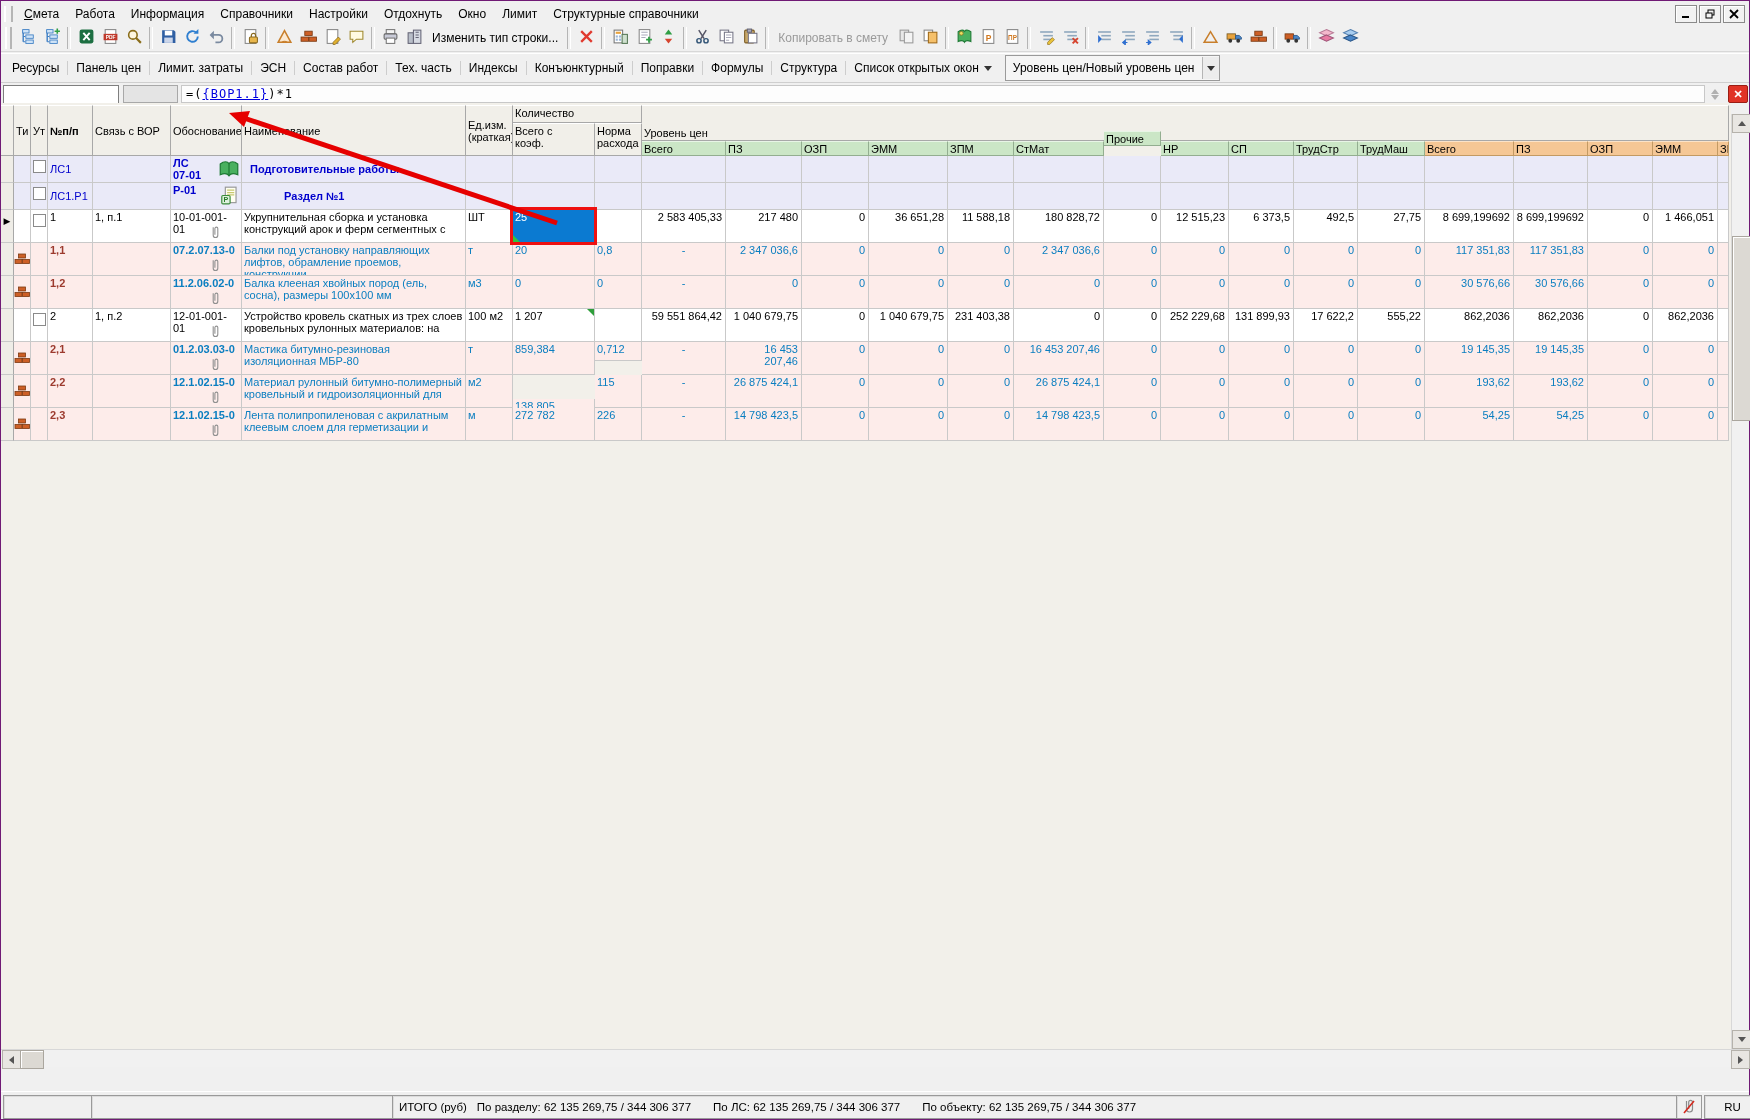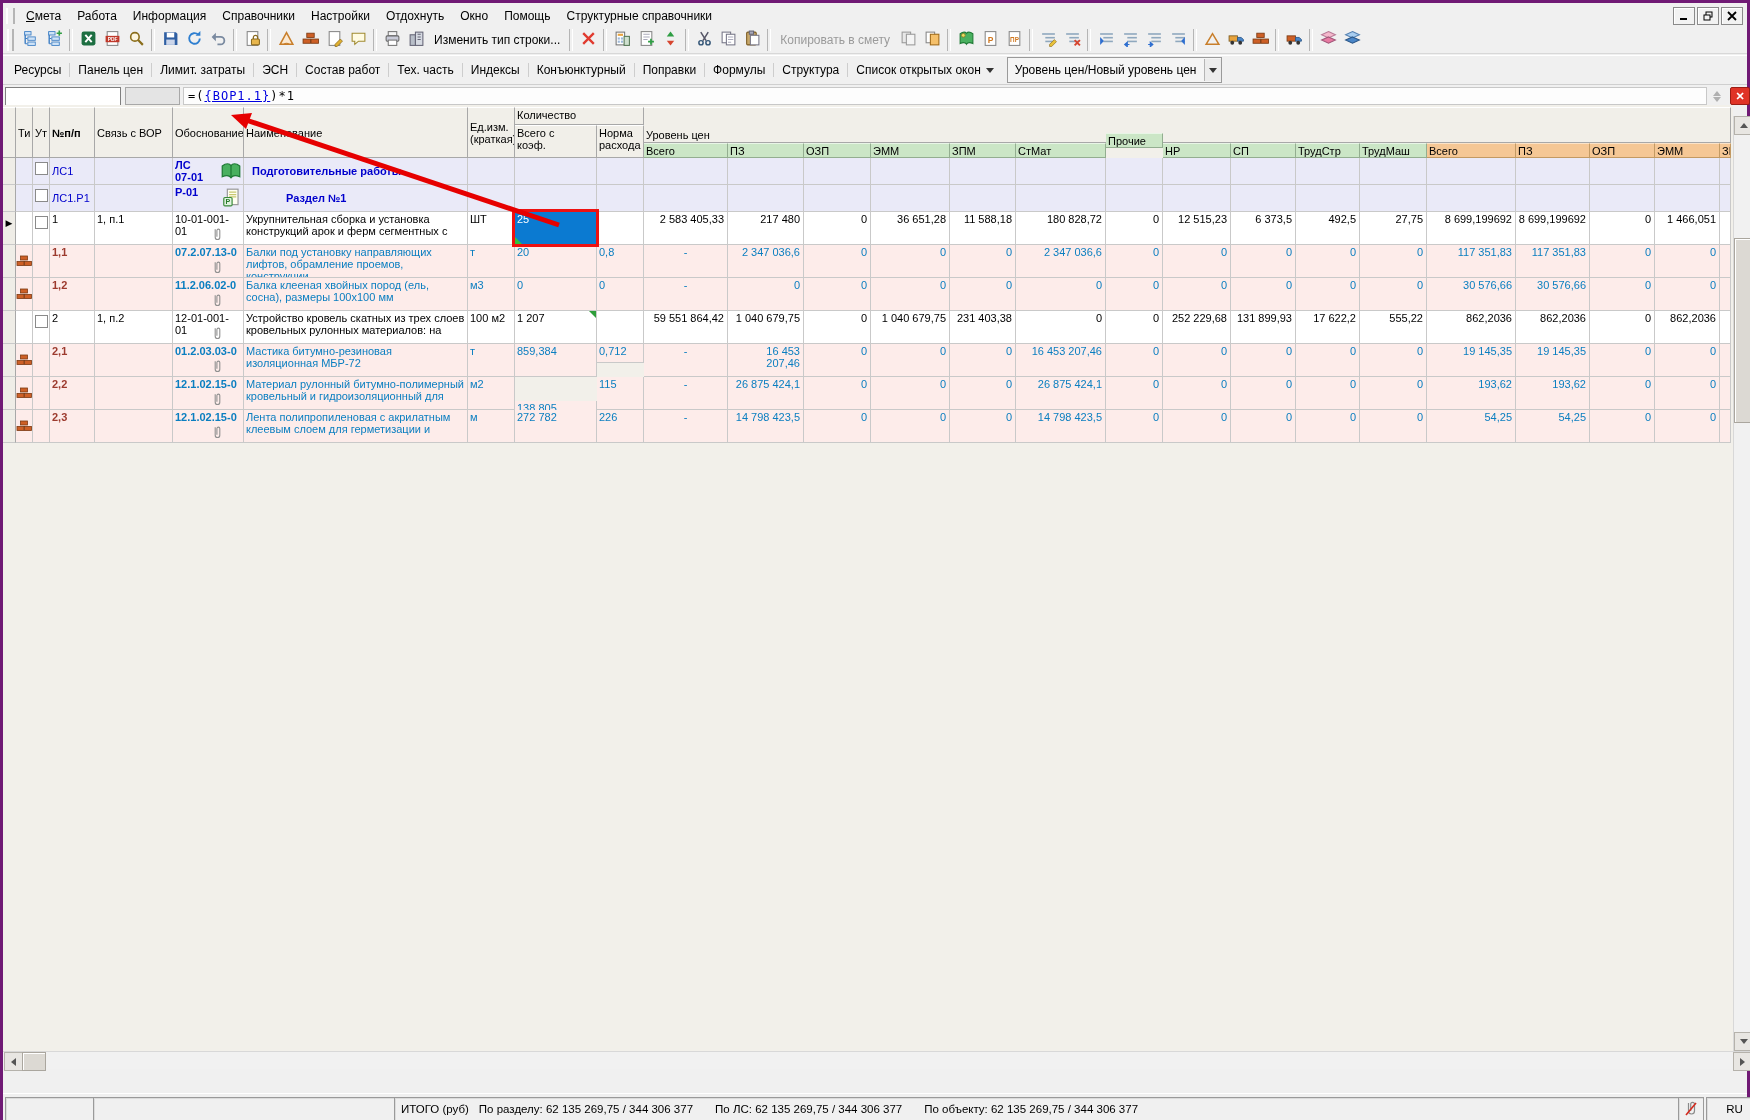--- a/index.html
+++ b/index.html
@@ -1,18 +1,18 @@
 <!DOCTYPE html>
 <html><head>
 <meta charset="utf-8">
 <style>
   html,body{margin:0;padding:0;}
   body{width:1750px;height:1120px;position:relative;font-family:"Liberation Sans",sans-serif;
        background:#f0f0f0;overflow:hidden;font-size:12px;color:#000;}
-  #app{position:absolute;inset:0;border:3px solid #701a75;box-sizing:border-box;background:#f0f0f0;}
+  #app{position:absolute;inset:0;border:1px solid #701a75;box-sizing:border-box;background:#f0f0f0;}
   .abs{position:absolute;box-sizing:border-box;}
 
   
   #menubar{left:0;top:2px;width:100%;height:21px;display:flex;align-items:center;background:#f0f0f0;}
   .grip{width:5px;height:16px;border-left:2px solid #fff;border-right:2px solid #b5b5b5;margin:0 3px;}
   .menu-item{padding:2px 8px;cursor:default;}
   .menu-item:first-of-type span{text-decoration:underline;}
   #winbtns{margin-left:auto;margin-right:4px;display:flex;gap:2px;}
   .winbtn{width:20px;height:16px;background:#f2f2f2;border:1px solid #8a8a8a;box-shadow:inset 1px 1px 0 #fff;
           display:flex;align-items:center;justify-content:center;font-weight:bold;font-size:10px;}
@@ -113,21 +113,21 @@
   <div id="menubar" class="abs">
     <div class="grip"></div>
     <div id="menu-items" style="display:flex;">
         <div class="menu-item"><span>С</span>мета</div>
         <div class="menu-item">Работа</div>
         <div class="menu-item">Информация</div>
         <div class="menu-item">Справочники</div>
         <div class="menu-item">Настройки</div>
         <div class="menu-item">Отдохнуть</div>
         <div class="menu-item">Окно</div>
-        <div class="menu-item">Помощь</div>
+        <div class="menu-item">Лимит</div>
         <div class="menu-item">Структурные справочники</div>
       </div>
     <div id="winbtns">
       <div class="winbtn">
           <svg width="10" height="10">
             <rect x="1" y="7" width="7" height="2" fill="#000"></rect>
           </svg>
         </div>
       <div class="winbtn">
           <svg width="11" height="10">
@@ -738,21 +738,21 @@
                   <rect x="1" y="8.5" width="7" height="4"></rect>
                   <rect x="8.5" y="8.5" width="7" height="4"></rect>
                 </g>
               </svg></span></div>
           <div class="cell" style="width: 17px; height: 33px;"></div>
           <div class="cell num-res" style="width: 45px; height: 33px;">2,1</div>
           <div class="cell" style="width: 78px; height: 33px;"></div>
           <div class="cell" style="width: 71px; height: 33px;"><span class="code-b">01.2.03.03-0</span><span class="clip"><svg width="11" height="14" viewBox="0 0 11 14">
                 <path d="M3.2 1.2v8a2.3 2.3 0 0 0 4.6 0V2.6a1.45 1.45 0 0 0-2.9 0v6.2" fill="none" stroke="#909090" stroke-width="1.1"></path>
               </svg></span></div>
-          <div class="cell" style="width: 224px; height: 33px;">Мастика битумно-резиновая изоляционная МБР-72</div>
+          <div class="cell" style="width: 224px; height: 33px;">Мастика битумно-резиновая изоляционная МБР-80</div>
           <div class="cell" style="width: 47px; height: 33px;">т</div>
           <div class="cell" style="width: 82px; height: 33px;">859,384</div>
           <div class="cell" style="width: 47px; height: 19px;">0,712</div>
           <div class="cell val-dash" style="width: 84px; height: 33px;">-</div>
           <div class="cell val" style="width: 76px; height: 33px;">16 453 207,46</div>
           <div class="cell val" style="width: 67px; height: 33px;">0</div>
           <div class="cell val" style="width: 79px; height: 33px;">0</div>
           <div class="cell val" style="width: 66px; height: 33px;">0</div>
           <div class="cell val" style="width: 90px; height: 33px;">16 453 207,46</div>
           <div class="cell val" style="width: 57px; height: 33px;">0</div>

